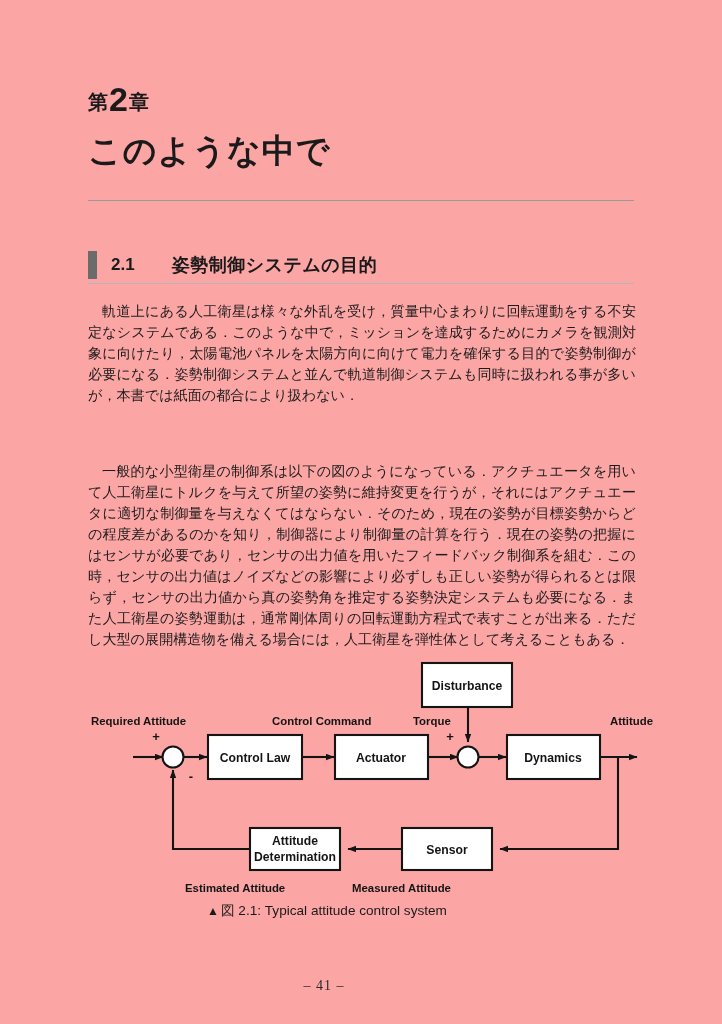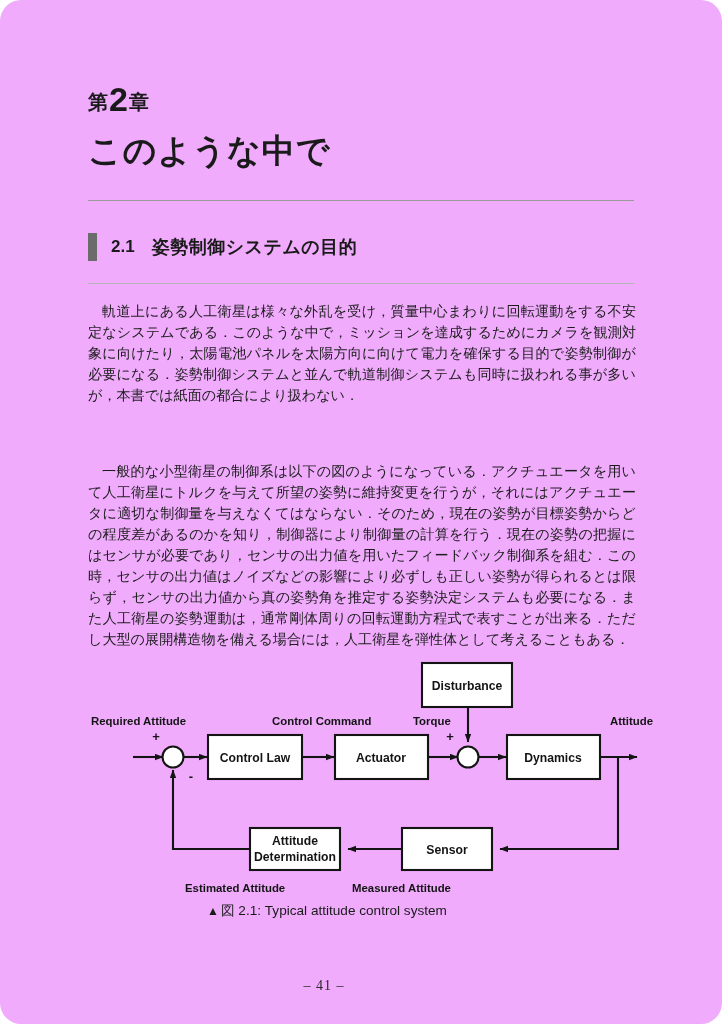--- a/index.html
+++ b/index.html
@@ -14,22 +14,21 @@
     font-family: "Liberation Serif", serif;
     color: #1a1a1a;
     overflow: hidden;
   }
 
   .page {
     position: absolute;
     inset: 0;
     width: 722px;
     height: 1024px;
-    background: #f0abfc;
-    border-radius: 21px;
+    background: #fca5a5;
   }
 
   
   .chapter-label {
     position: absolute;
     left: 88px;
     top: 82px;
     font-family: "Liberation Sans", sans-serif;
     font-weight: bold;
     font-size: 20px;
@@ -59,21 +58,21 @@
     top: 200px;
     width: 546px;
     height: 1px;
     background: #9a9a9a;
   }
 
   
   .section-head {
     position: absolute;
     left: 88px;
-    top: 232px;
+    top: 250px;
     display: flex;
     align-items: center;
     height: 30px;
   }
   .section-bar {
     width: 9px;
     height: 28px;
     background: #6b6b6b;
     margin-right: 14px;
   }
@@ -82,20 +81,21 @@
     font-weight: bold;
     font-size: 17px;
     margin-right: 17px;
   }
   .section-title {
     font-family: "Liberation Sans", sans-serif;
     font-weight: bold;
     font-size: 18px;
     letter-spacing: 0.5px;
     white-space: nowrap;
+    margin-left: 20px;
   }
   .rule-section {
     position: absolute;
     left: 88px;
     top: 283px;
     width: 546px;
     height: 1px;
     background: #b5b5b5;
   }
 

